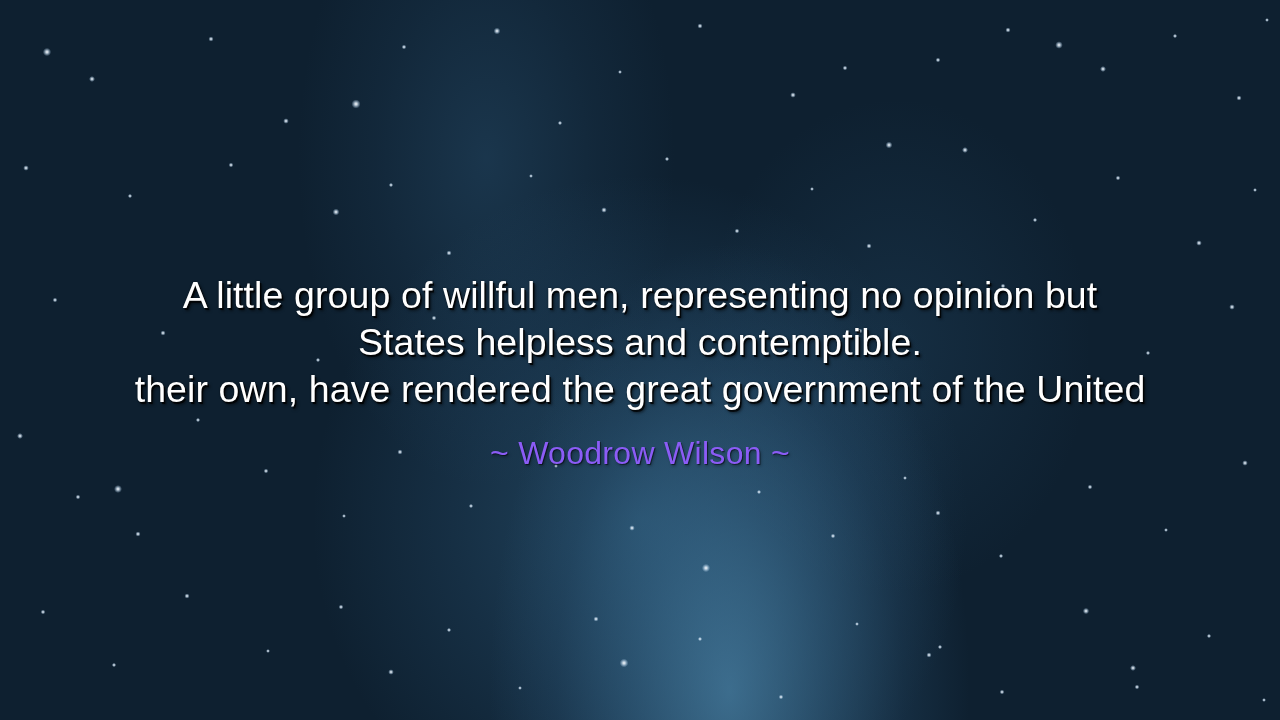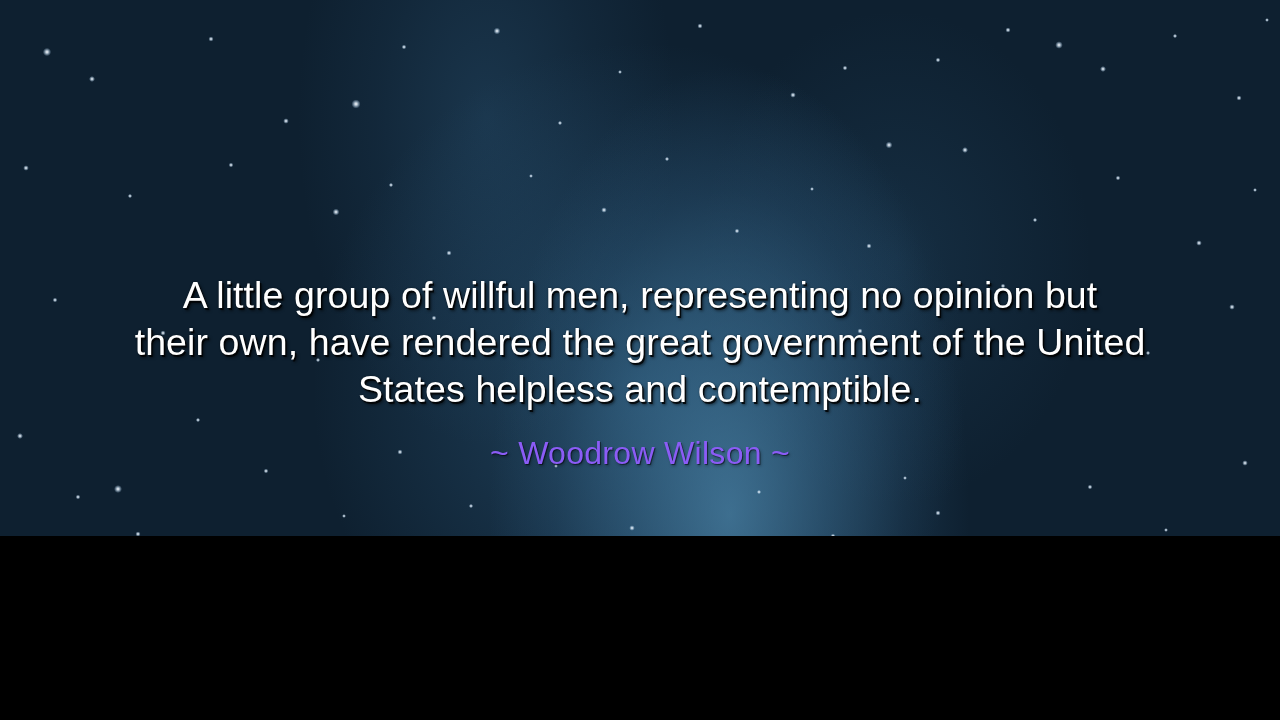--- a/index.html
+++ b/index.html
@@ -8,21 +8,21 @@
     padding: 0;
     background: #000;
   }
   body {
     font-family: "Liberation Sans", sans-serif;
   }
 
   #stage {
     position: relative;
     width: 1280px;
-    height: 536px;
+    height: 720px;
     overflow: hidden;
     background-color: #0d1d2b;
   }
 
   
   .sky-base {
     position: absolute;
     inset: 0;
     background-color: #0e2030;
   }
@@ -237,18 +237,18 @@
       <circle cx="1086" cy="611" r="3.2"></circle>
       <circle cx="1133" cy="668" r="3.0"></circle>
       <circle cx="1137" cy="687" r="2.4"></circle>
       <circle cx="1209" cy="636" r="2.2"></circle>
       <circle cx="1264" cy="700" r="2.0"></circle>
     </g>
   </svg>
 
   <div class="quote-block">
     <p class="quote-text">A little group of willful men, representing no opinion but</p>
+    <p class="quote-text">States helpless and contemptible.</p>
     <p class="quote-text">their own, have rendered the great government of the United</p>
-    <p class="quote-text">States helpless and contemptible.</p>
     <p class="quote-attribution">~ Woodrow Wilson ~</p>
   </div>
 
 </div>
 
 </body></html>

